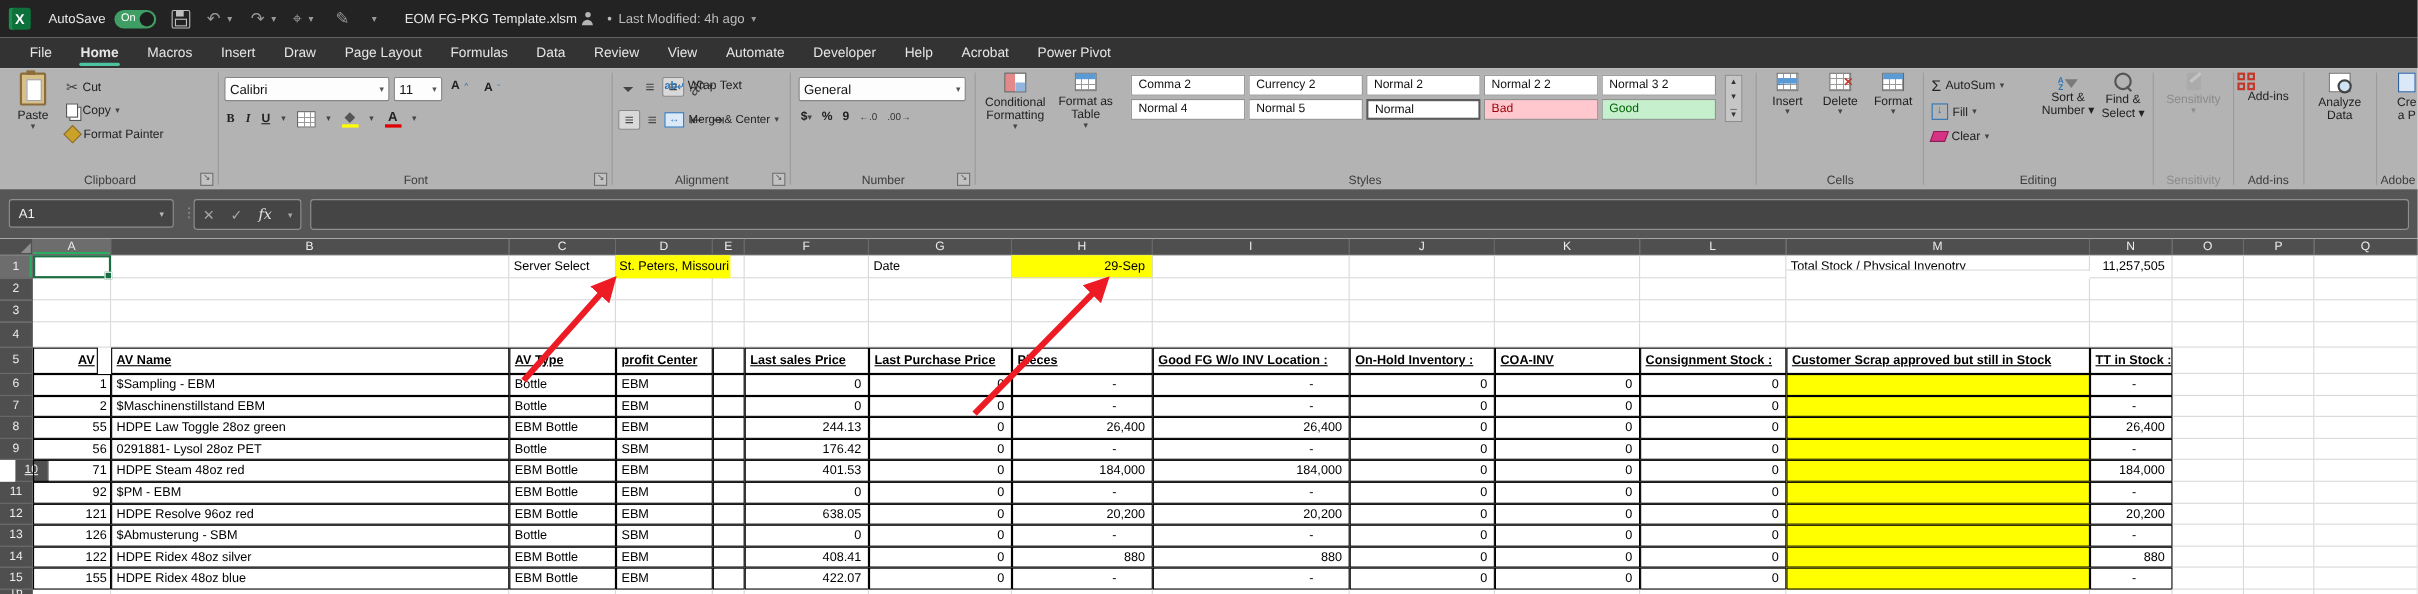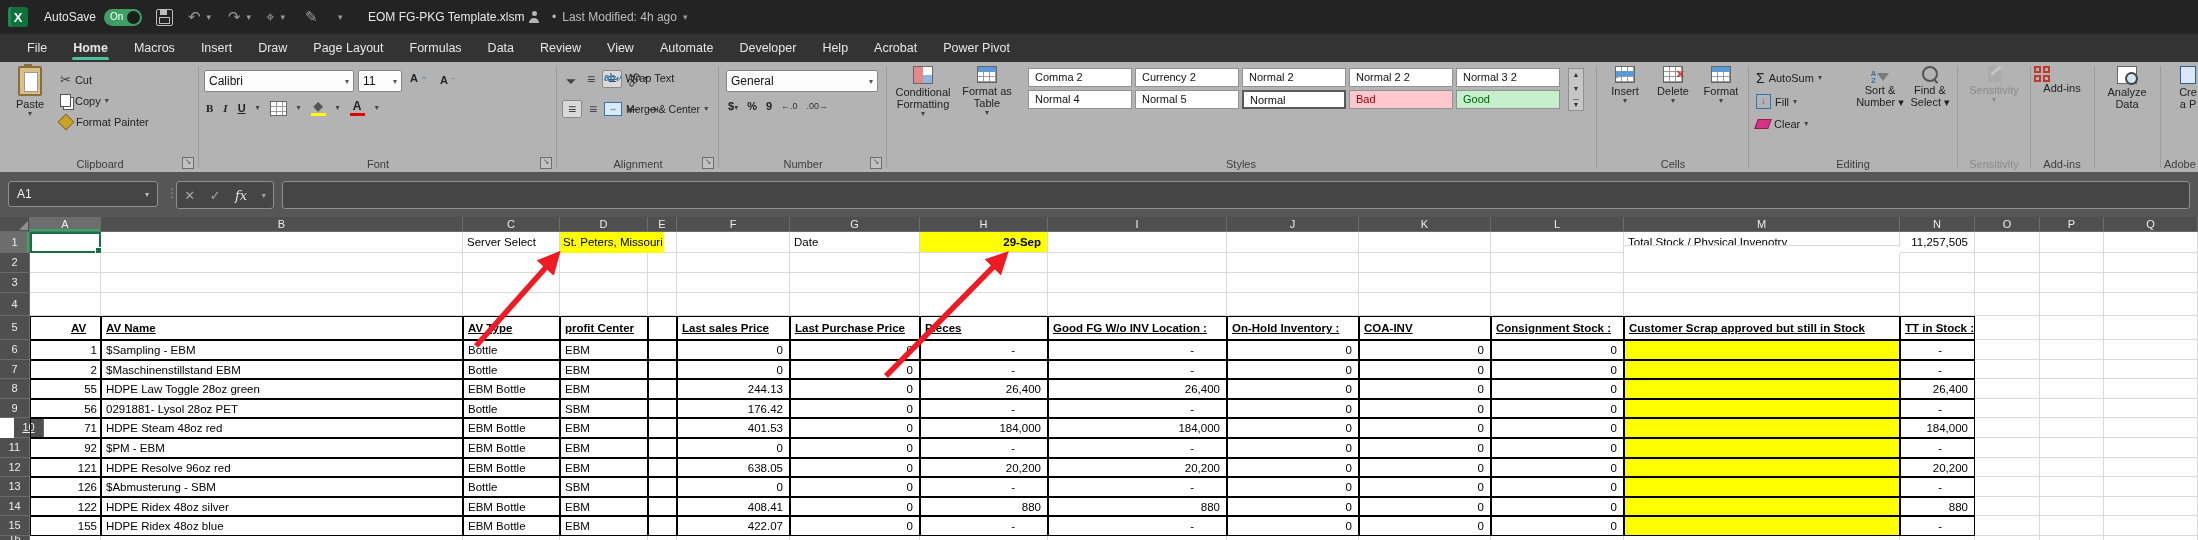--- a/index.html
+++ b/index.html
@@ -106,21 +106,21 @@
   
   #grid{position:absolute;left:0;top:217px;width:2198px;height:323px;background:#fff;overflow:hidden;}
   #grid .c,#grid .ch,#grid .rh,#grid .corner{position:absolute;box-sizing:border-box;overflow:hidden;white-space:nowrap;}
   .ch,.rh,.corner{background:#4f4f4f;color:#ececec;font-size:11px;text-align:center;border-right:1px solid #6b6b6b;border-bottom:1px solid #6b6b6b;}
   .corner:after{content:"";position:absolute;right:1px;bottom:1px;border-left:9px solid transparent;border-bottom:9px solid #8f8f8f;}
   .selch{background:#6d6d6d;box-shadow:inset 0 -2px 0 #27ae60;}
   .selrh{background:#6d6d6d;box-shadow:inset -2px 0 0 #27ae60;}
   .c{font-size:11.5px;color:#000;border-right:1px solid #d9d9d9;border-bottom:1px solid #d9d9d9;}
   .tb{border:1px solid #000;}
   .hd{font-weight:bold;text-decoration:underline;}
-  .yl{background:#ffff00;font-weight:bold;}
+  .yl{background:#ffff00;}
   .la{text-align:left;padding-left:4px;}
   .ra{text-align:right;padding-right:6px;}
   .ra2{text-align:right;padding-right:3px;}
   .da{text-align:right;padding-right:32px;}
   #d1-overlay{position:absolute;left:560px;top:15px;width:104px;height:21px;line-height:21px;background:#ffff00;
     font-size:11.5px;padding-left:3px;box-sizing:border-box;z-index:2;white-space:nowrap;overflow:hidden;}
   #sel-a1{position:absolute;left:30px;top:15px;width:71px;height:21px;border:2px solid #1a6e41;box-sizing:border-box;z-index:4;}
   #sel-a1:after{content:"";position:absolute;right:-3px;bottom:-3px;width:5px;height:5px;background:#1a6e41;border:1px solid #fff;}
   #getdata{position:absolute;left:112px;top:41px;width:188px;height:50px;background:#4472c4;border:1.5px solid #2f5597;
     border-radius:9px;color:#fff;font-size:20px;display:flex;align-items:center;justify-content:center;z-index:3;cursor:pointer;}
@@ -525,21 +525,21 @@
         <div class="c" style="left:1048px;top:76px;width:179px;height:23px;line-height:22px;"></div>
         <div class="c" style="left:1227px;top:76px;width:132px;height:23px;line-height:22px;"></div>
         <div class="c" style="left:1359px;top:76px;width:132px;height:23px;line-height:22px;"></div>
         <div class="c" style="left:1491px;top:76px;width:133px;height:23px;line-height:22px;"></div>
         <div class="c" style="left:1624px;top:76px;width:276px;height:23px;line-height:22px;"></div>
         <div class="c" style="left:1900px;top:76px;width:75px;height:23px;line-height:22px;"></div>
         <div class="c" style="left:1975px;top:76px;width:65px;height:23px;line-height:22px;"></div>
         <div class="c" style="left:2040px;top:76px;width:64px;height:23px;line-height:22px;"></div>
         <div class="c" style="left:2104px;top:76px;width:94px;height:23px;line-height:22px;"></div>
         <div class="rh" style="left:0px;top:99px;width:30px;height:24px;line-height:23px;">5</div>
-        <div class="c tb hd la" style="left:30px;top:99px;width:71px;height:24px;line-height:23px;padding-left:40px;">AV</div>
+        <div class="c tb hd la" style="left:30px;top:99px;width:59px;height:24px;line-height:23px;padding-left:40px;">AV</div>
         <div class="c tb hd la" style="left:101px;top:99px;width:362px;height:24px;line-height:23px;">AV Name</div>
         <div class="c tb hd la" style="left:463px;top:99px;width:97px;height:24px;line-height:23px;">AV Type</div>
         <div class="c tb hd la" style="left:560px;top:99px;width:88px;height:24px;line-height:23px;">profit Center</div>
         <div class="c tb hd la" style="left:648px;top:99px;width:29px;height:24px;line-height:23px;"></div>
         <div class="c tb hd la" style="left:677px;top:99px;width:113px;height:24px;line-height:23px;">Last sales Price</div>
         <div class="c tb hd la" style="left:790px;top:99px;width:130px;height:24px;line-height:23px;">Last Purchase Price</div>
         <div class="c tb hd la" style="left:920px;top:99px;width:128px;height:24px;line-height:23px;">Pieces</div>
         <div class="c tb hd la" style="left:1048px;top:99px;width:179px;height:24px;line-height:23px;">Good FG W/o INV Location :</div>
         <div class="c tb hd la" style="left:1227px;top:99px;width:132px;height:24px;line-height:23px;">On-Hold Inventory :</div>
         <div class="c tb hd la" style="left:1359px;top:99px;width:132px;height:24px;line-height:23px;">COA-INV</div>

